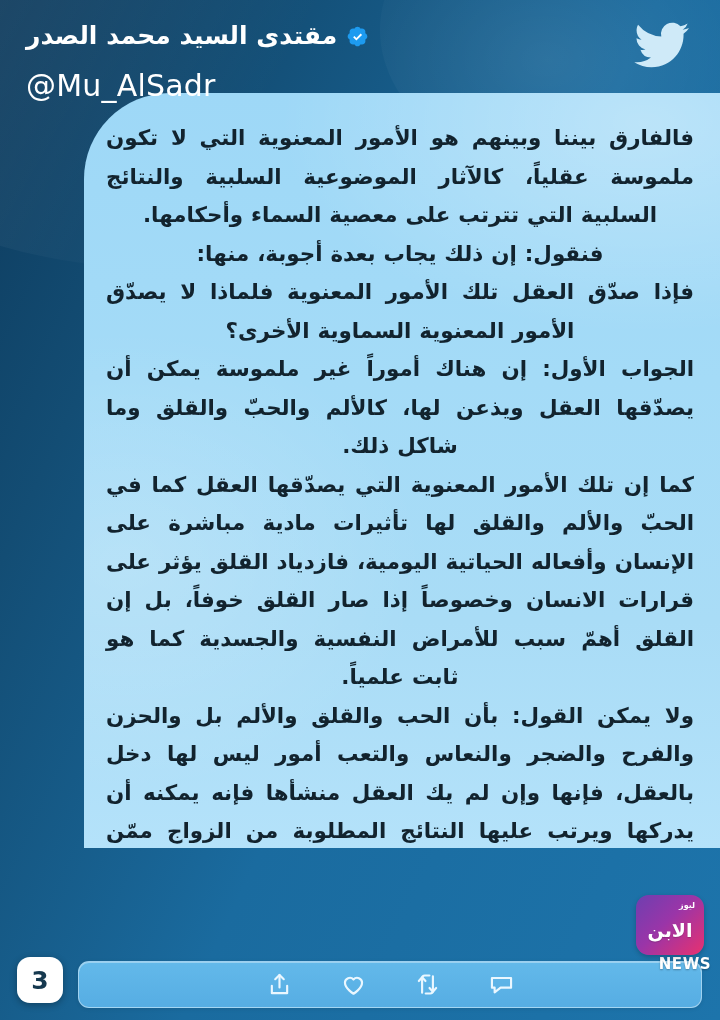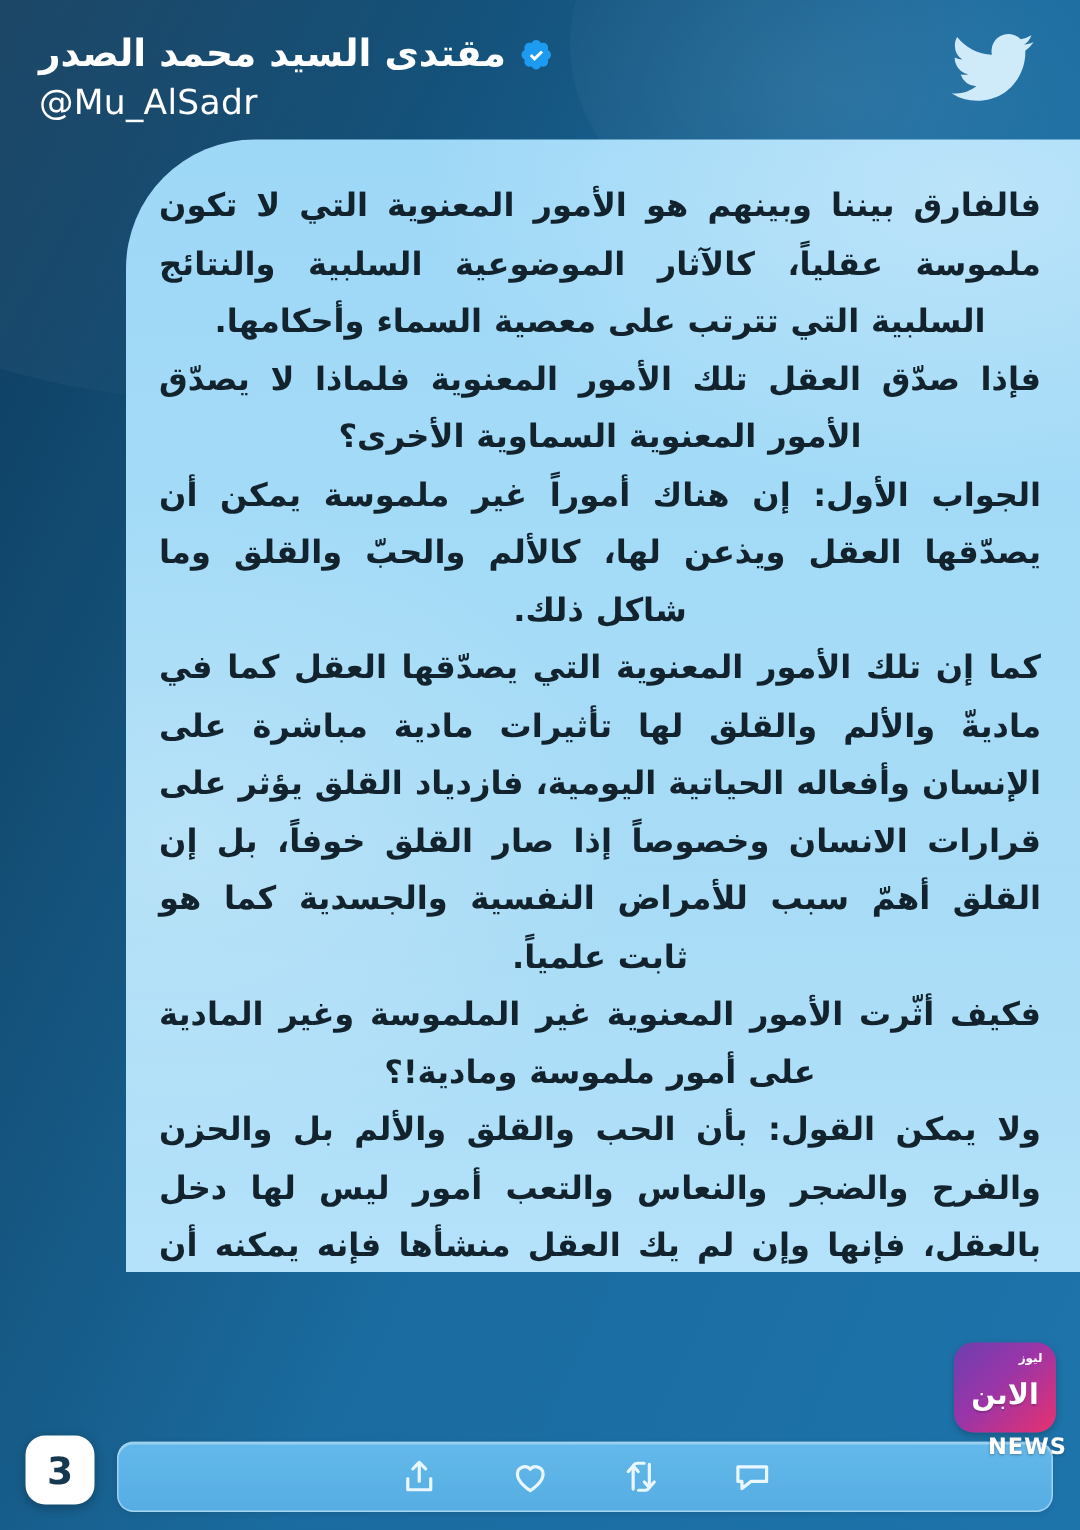--- a/index.html
+++ b/index.html
@@ -66,20 +66,21 @@
     margin-top: 2px;
   }
   .bird-wrap svg { width: 68px; height: 58px; display: block; }
 
   .account {
     display: flex;
     flex-direction: column;
     align-items: flex-end;
     padding-top: 12px;
     direction: rtl;
+    gap: 12px;
   }
 
   .account-line {
     display: flex;
     align-items: center;
     gap: 9px;
     flex-direction: row-reverse;
   }
 
   .account-name {
@@ -92,21 +93,21 @@
   }
 
   .verified {
     width: 23px;
     height: 23px;
     flex: 0 0 23px;
     display: block;
   }
 
   .account-handle {
-    font-size: 23px;
+    font-size: 30px;
     font-weight: 400;
     color: #ffffff;
     line-height: 1.2;
     margin-top: 5px;
     direction: ltr;
     letter-spacing: .2px;
     text-align: center;
   }
 
   
@@ -295,24 +296,24 @@
       <span class="account-handle">@Mu_AlSadr</span>
     </div>
 
   </div>
 
   <div class="card">
     <div class="card-sheen"></div>
 
     <div class="tweet-body">
       <p class="para">فالفارق بيننا وبينهم هو الأمور المعنوية التي لا تكون ملموسة عقلياً، كالآثار الموضوعية السلبية والنتائج السلبية التي تترتب على معصية السماء وأحكامها.</p>
+      <p class="para">فنقول: إن ذلك يجاب بعدة أجوبة، منها:</p>
       <p class="para">فإذا صدّق العقل تلك الأمور المعنوية فلماذا لا يصدّق الأمور المعنوية السماوية الأخرى؟</p>
       <p class="para">الجواب الأول: إن هناك أموراً غير ملموسة يمكن أن يصدّقها العقل ويذعن لها، كالألم والحبّ والقلق وما شاكل ذلك.</p>
-      <p class="para">كما إن تلك الأمور المعنوية التي يصدّقها العقل كما في ماديةّ والألم والقلق لها تأثيرات مادية مباشرة على الإنسان وأفعاله الحياتية اليومية، فازدياد القلق يؤثر على قرارات الانسان وخصوصاً إذا صار القلق خوفاً، بل إن القلق أهمّ سبب للأمراض النفسية والجسدية كما هو ثابت علمياً.</p>
-      <p class="para">فكيف أثّرت الأمور المعنوية غير الملموسة وغير المادية على أمور ملموسة ومادية!؟</p>
+      <p class="para">كما إن تلك الأمور المعنوية التي يصدّقها العقل كما في الحبّ والألم والقلق لها تأثيرات مادية مباشرة على الإنسان وأفعاله الحياتية اليومية، فازدياد القلق يؤثر على قرارات الانسان وخصوصاً إذا صار القلق خوفاً، بل إن القلق أهمّ سبب للأمراض النفسية والجسدية كما هو ثابت علمياً.</p>
       <p class="para">ولا يمكن القول: بأن الحب والقلق والألم بل والحزن والفرح والضجر والنعاس والتعب أمور ليس لها دخل بالعقل، فإنها وإن لم يك العقل منشأها فإنه يمكنه أن يدركها ويرتب عليها النتائج المطلوبة من الزواج ممّن أحبّها وعشقها وترتيب الأمور الجنسية والتناسلية عليها وما شاكل ذلك.</p>
       <p class="para">وأما أن يصدّق العقل ويعي ويفهم تلك الأمور فقط دون غيرها من المعنوية الدينية - إن جاز التعبير - فهذا أمر يجانب الصواب</p>
     </div>
   </div>
 
   <div class="action-bar">
 
     <div class="action-btn">
       <svg viewBox="0 0 24 24" aria-hidden="true">
         <path d="M3.5 6.2h17v8.6h-9.3L5.9 19v-4.2H3.5z"></path>

